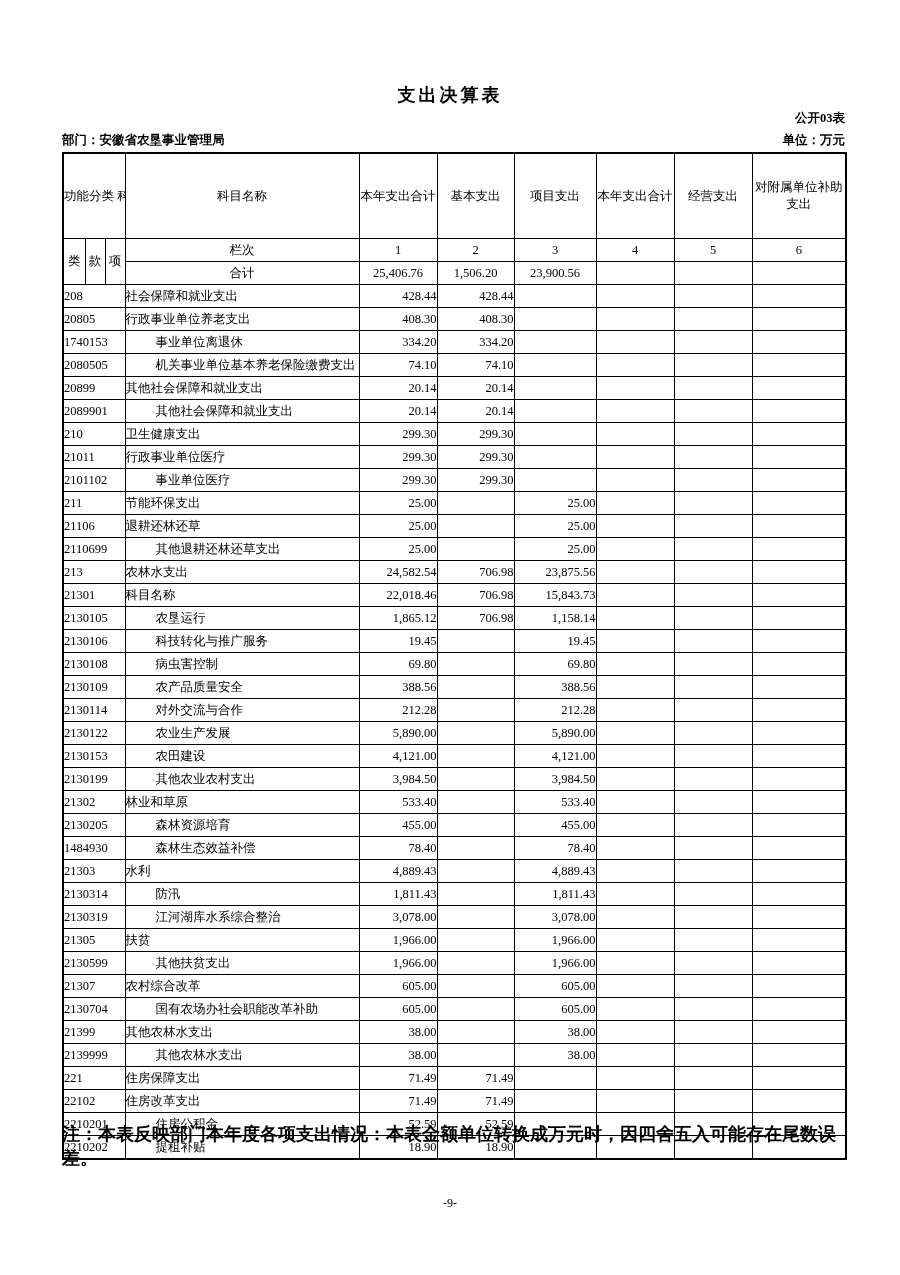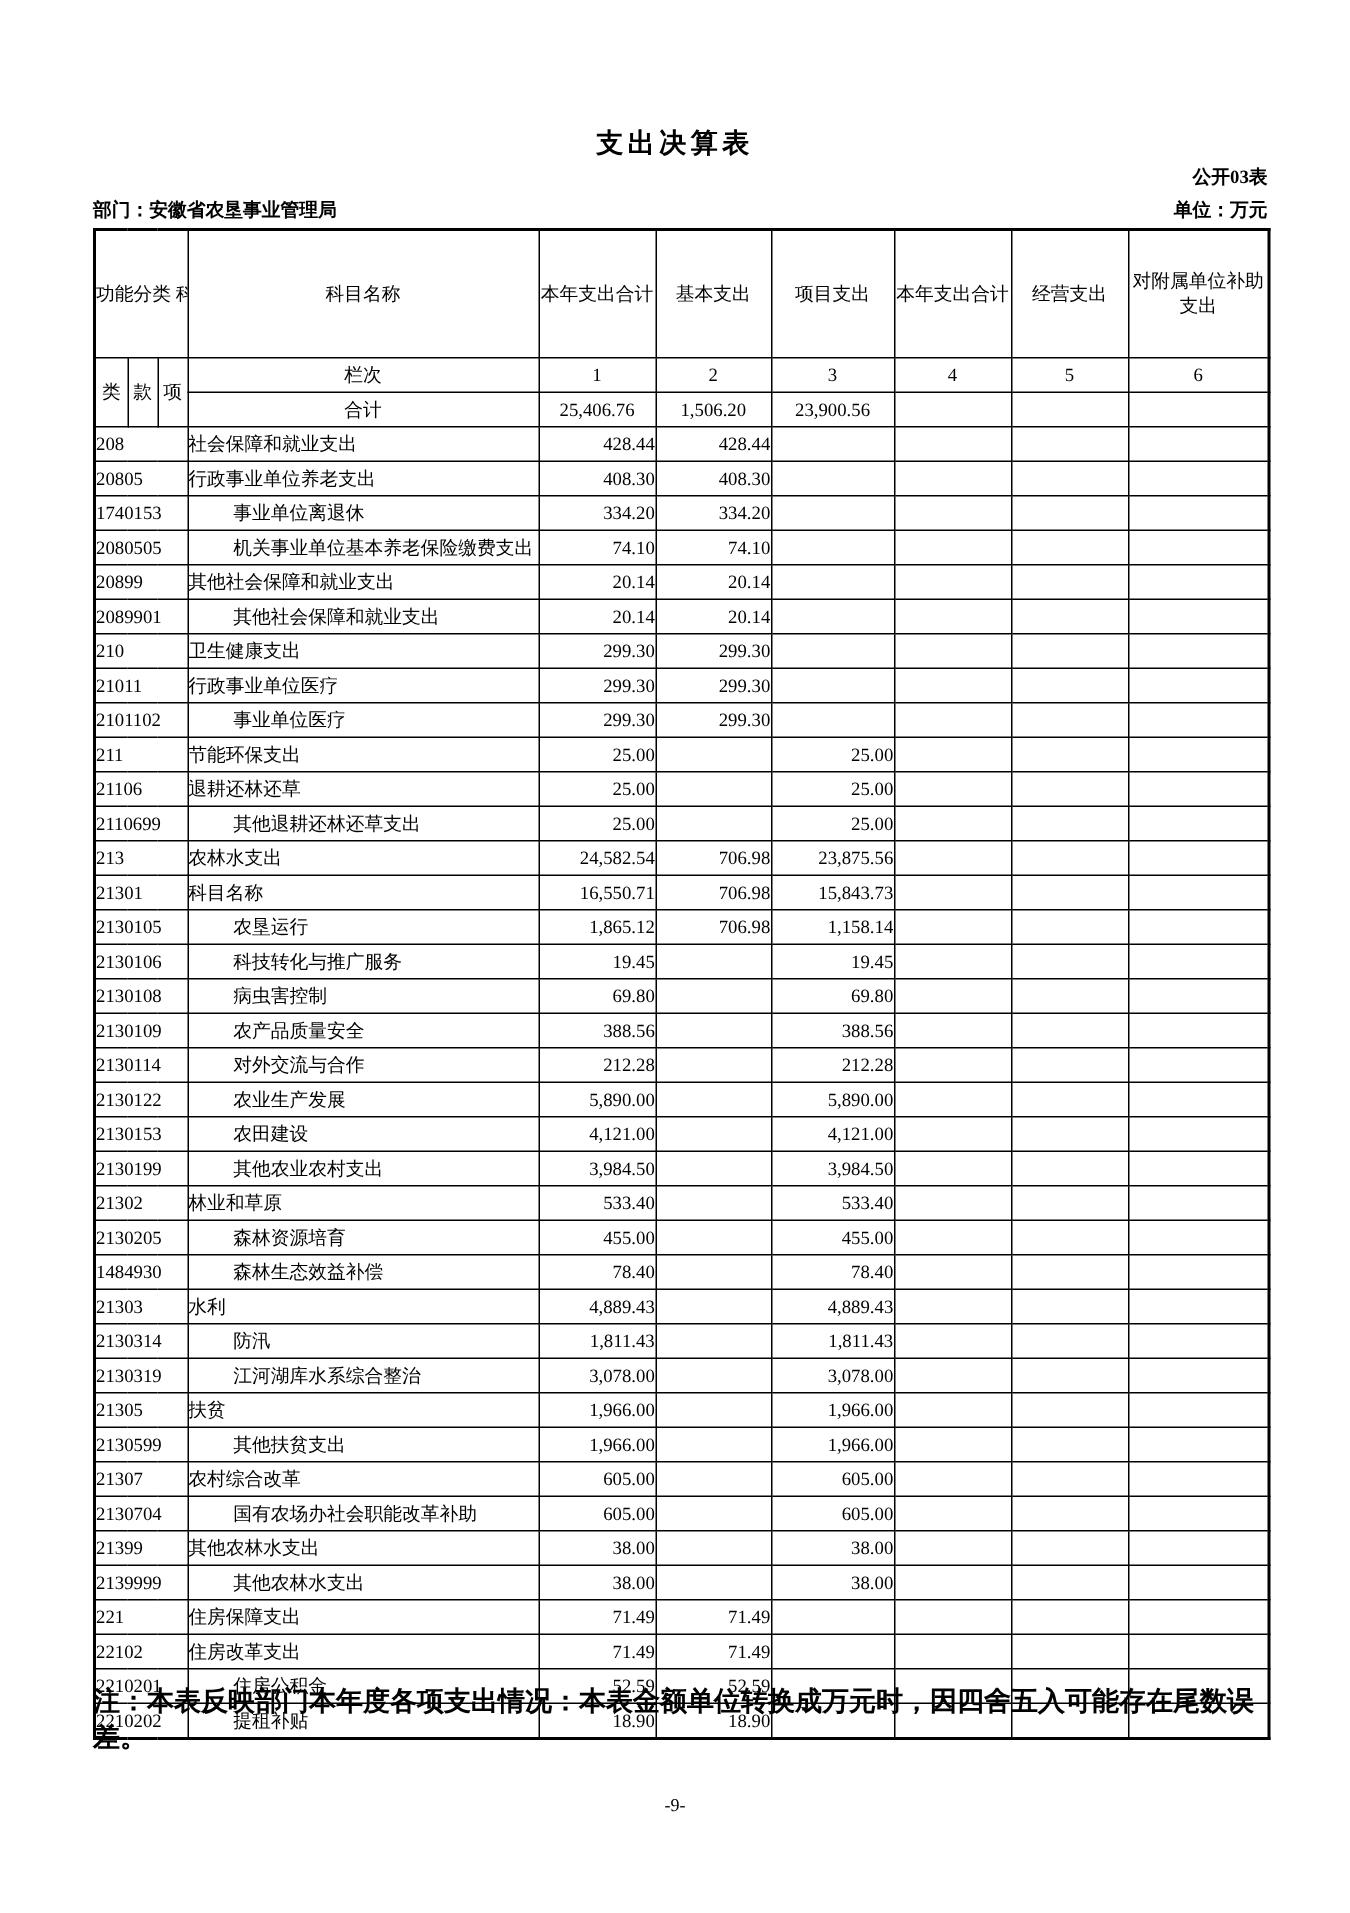--- a/index.html
+++ b/index.html
@@ -244,21 +244,21 @@
       <td class="val">24,582.54</td>
       <td class="val">706.98</td>
       <td class="val">23,875.56</td>
       <td class="val"></td>
       <td class="val"></td>
       <td class="val"></td>
     </tr>
         <tr>
       <td class="code" colspan="3">21301</td>
       <td class="name">科目名称</td>
-      <td class="val">16,550.71</td>
+      <td class="val">22,018.46</td>
       <td class="val">706.98</td>
       <td class="val">15,843.73</td>
       <td class="val"></td>
       <td class="val"></td>
       <td class="val"></td>
     </tr>
         <tr>
       <td class="code" colspan="3">2130105</td>
       <td class="name indent">农垦运行</td>
       <td class="val">1,865.12</td>

